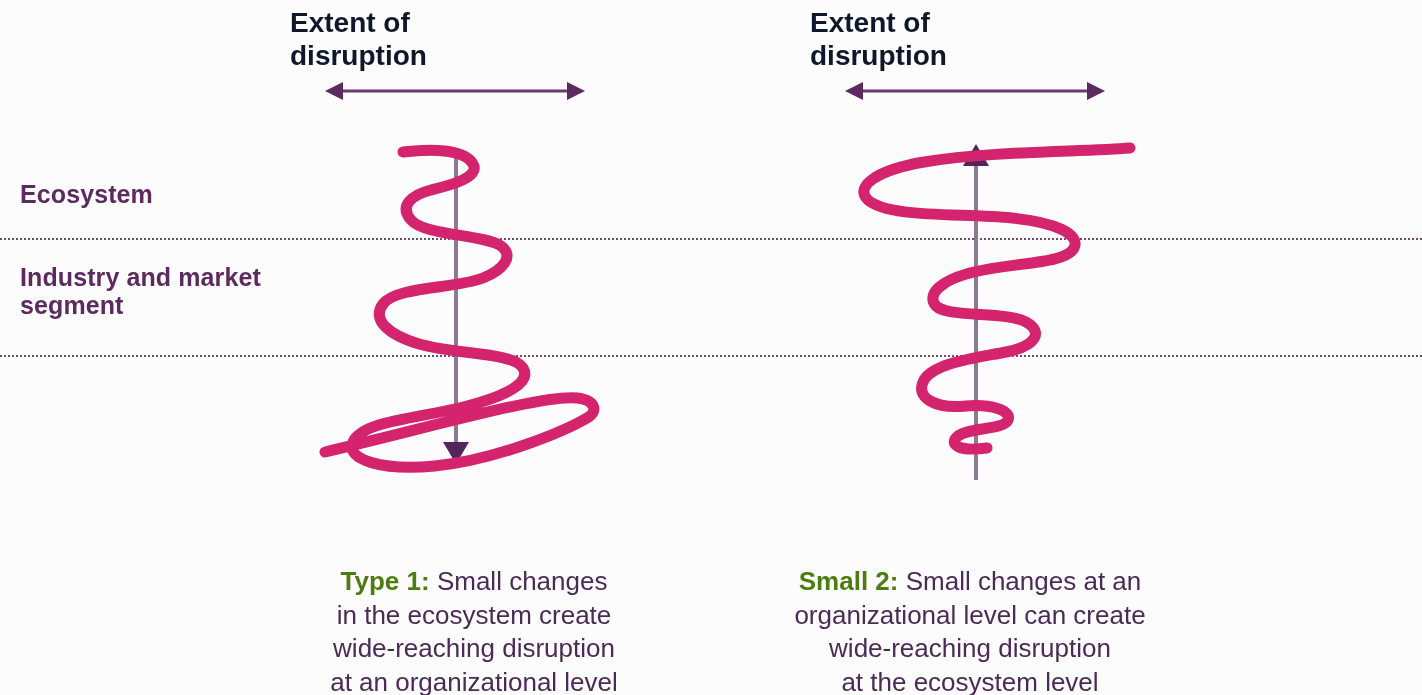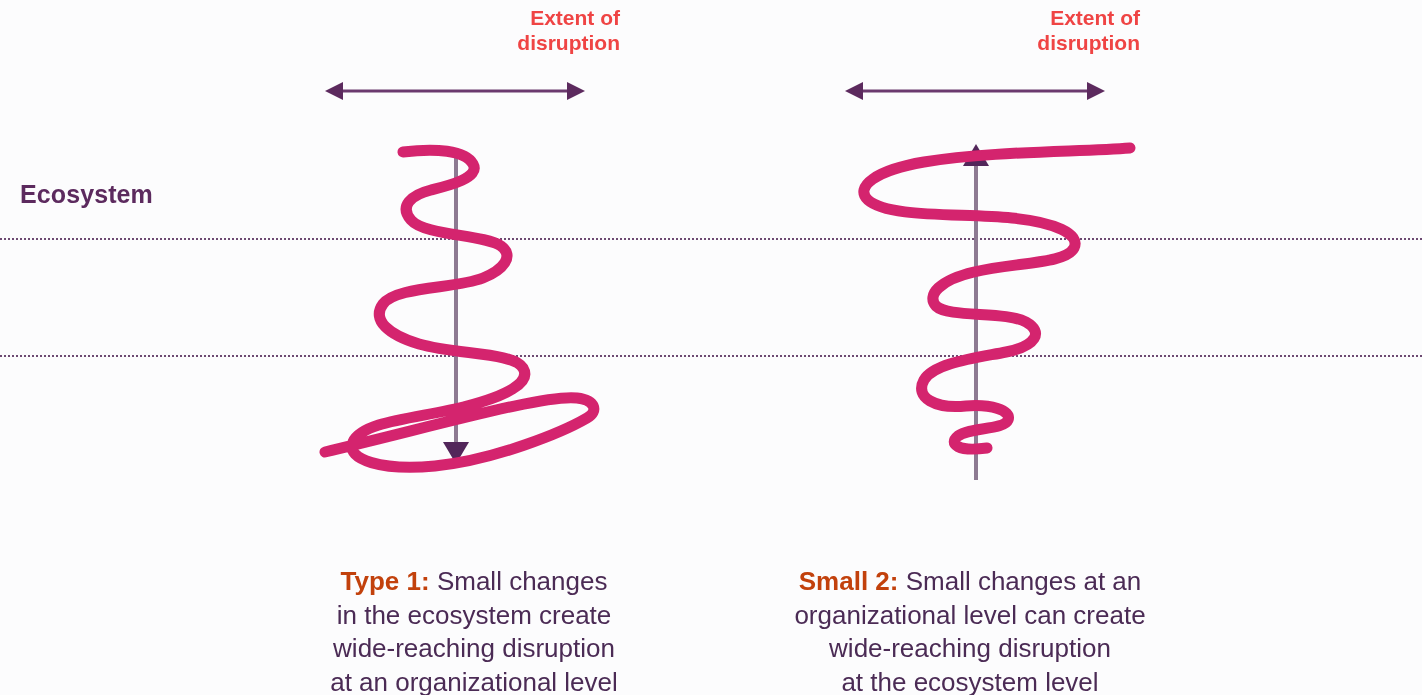--- a/index.html
+++ b/index.html
@@ -41,24 +41,24 @@
     height: 0;
     border-top: 2px dotted #6d4a72;
   }
   #divider-1 { top: 238px; }
   #divider-2 { top: 355px; }
 
   
   .col-header {
     position: absolute;
     width: 330px;
-    text-align: right;
-    color: #ef4444;
+    text-align: left;
+    color: #0f172a;
     font-weight: bold;
-    font-size: 21px;
+    font-size: 28px;
     line-height: 1.18;
     white-space: pre-line;
     top: 6px;
   }
   #header-col-1 { left: 290px; }
   #header-col-2 { left: 810px; }
 
   
   .extent-arrow {
     position: absolute;
@@ -85,33 +85,35 @@
     top: 531px;
     text-align: center;
     color: #4b2b55;
     font-size: 26px;
     line-height: 1.3;
     white-space: pre-line;
   }
   #caption-1 { left: 244px; width: 460px; }
   #caption-2 { left: 700px; width: 540px; }
   .caption-type {
-    color: #c2410c;
+    color: #4d7c0f;
     font-weight: bold;
   }
 </style>
 </head>
 <body>
 
 <div id="stage">
 
   <div class="divider" id="divider-1"></div>
   <div class="divider" id="divider-2"></div>
 
   <div class="band-label" id="label-ecosystem">Ecosystem</div>
+  <div class="band-label" id="label-industry">Industry and market
+segment</div>
 
   <div class="col-header" id="header-col-1">Extent of
 disruption</div>
 
   <div class="extent-arrow" id="extent-arrow-1">
     <svg width="260" height="26" viewBox="0 0 260 26">
       <line x1="14" y1="13" x2="246" y2="13" stroke="#6b3a6e" stroke-width="3"></line>
       <polygon points="0,13 18,4 18,22" fill="#5c2a5e"></polygon>
       <polygon points="260,13 242,4 242,22" fill="#5c2a5e"></polygon>
     </svg>

